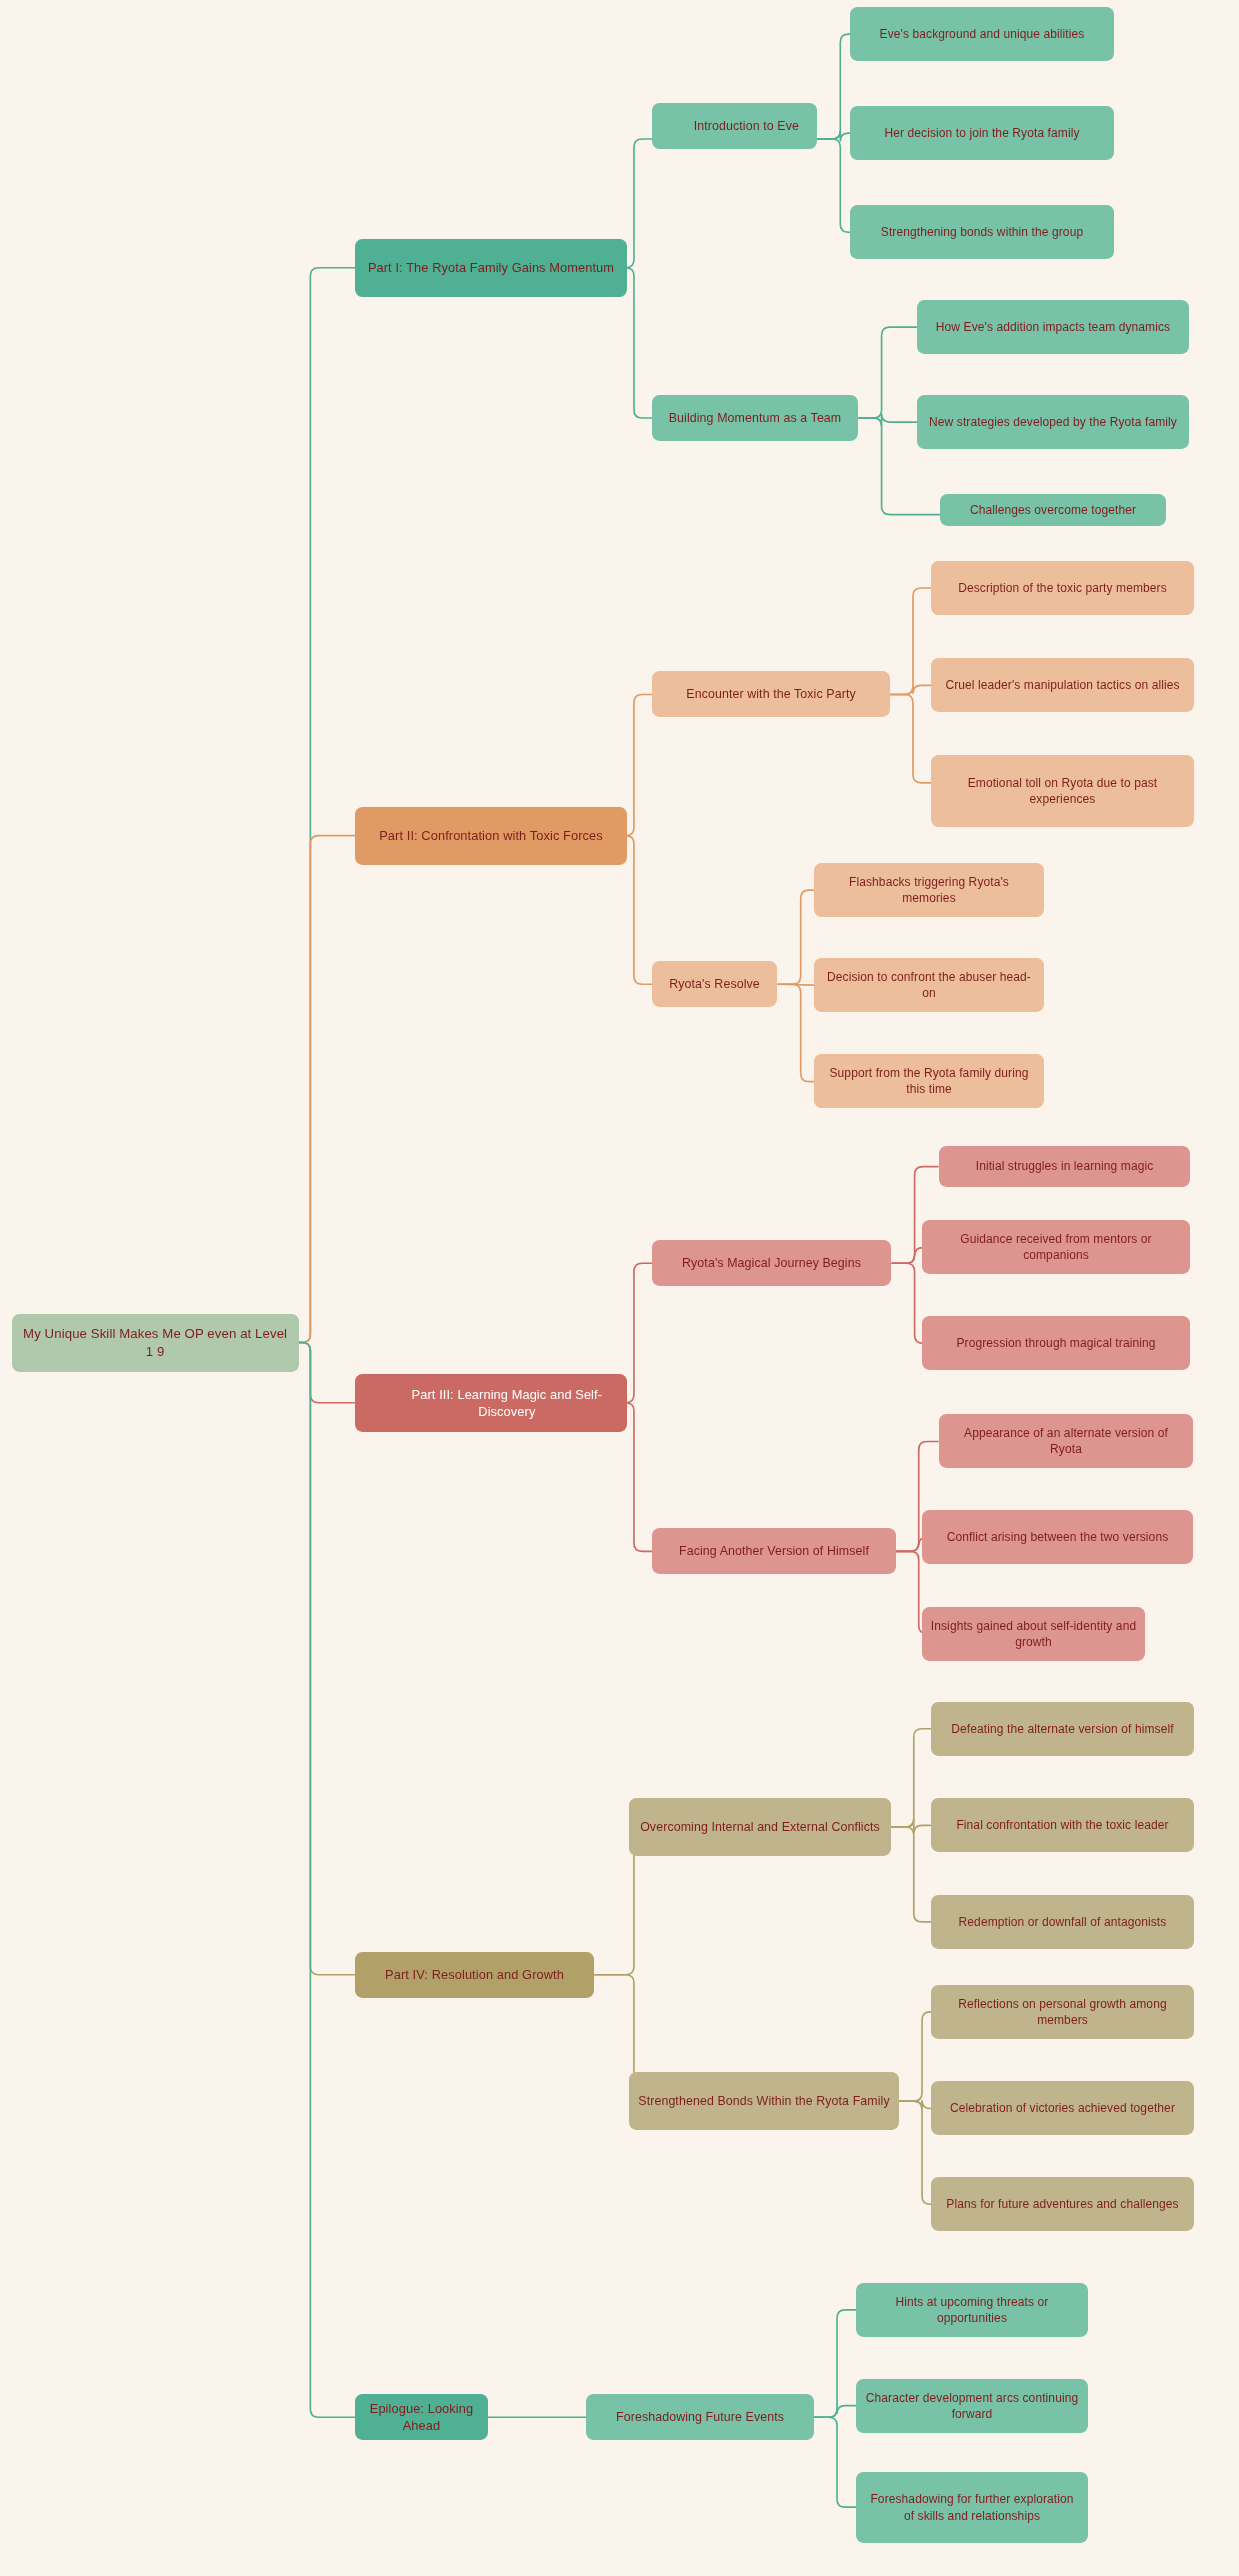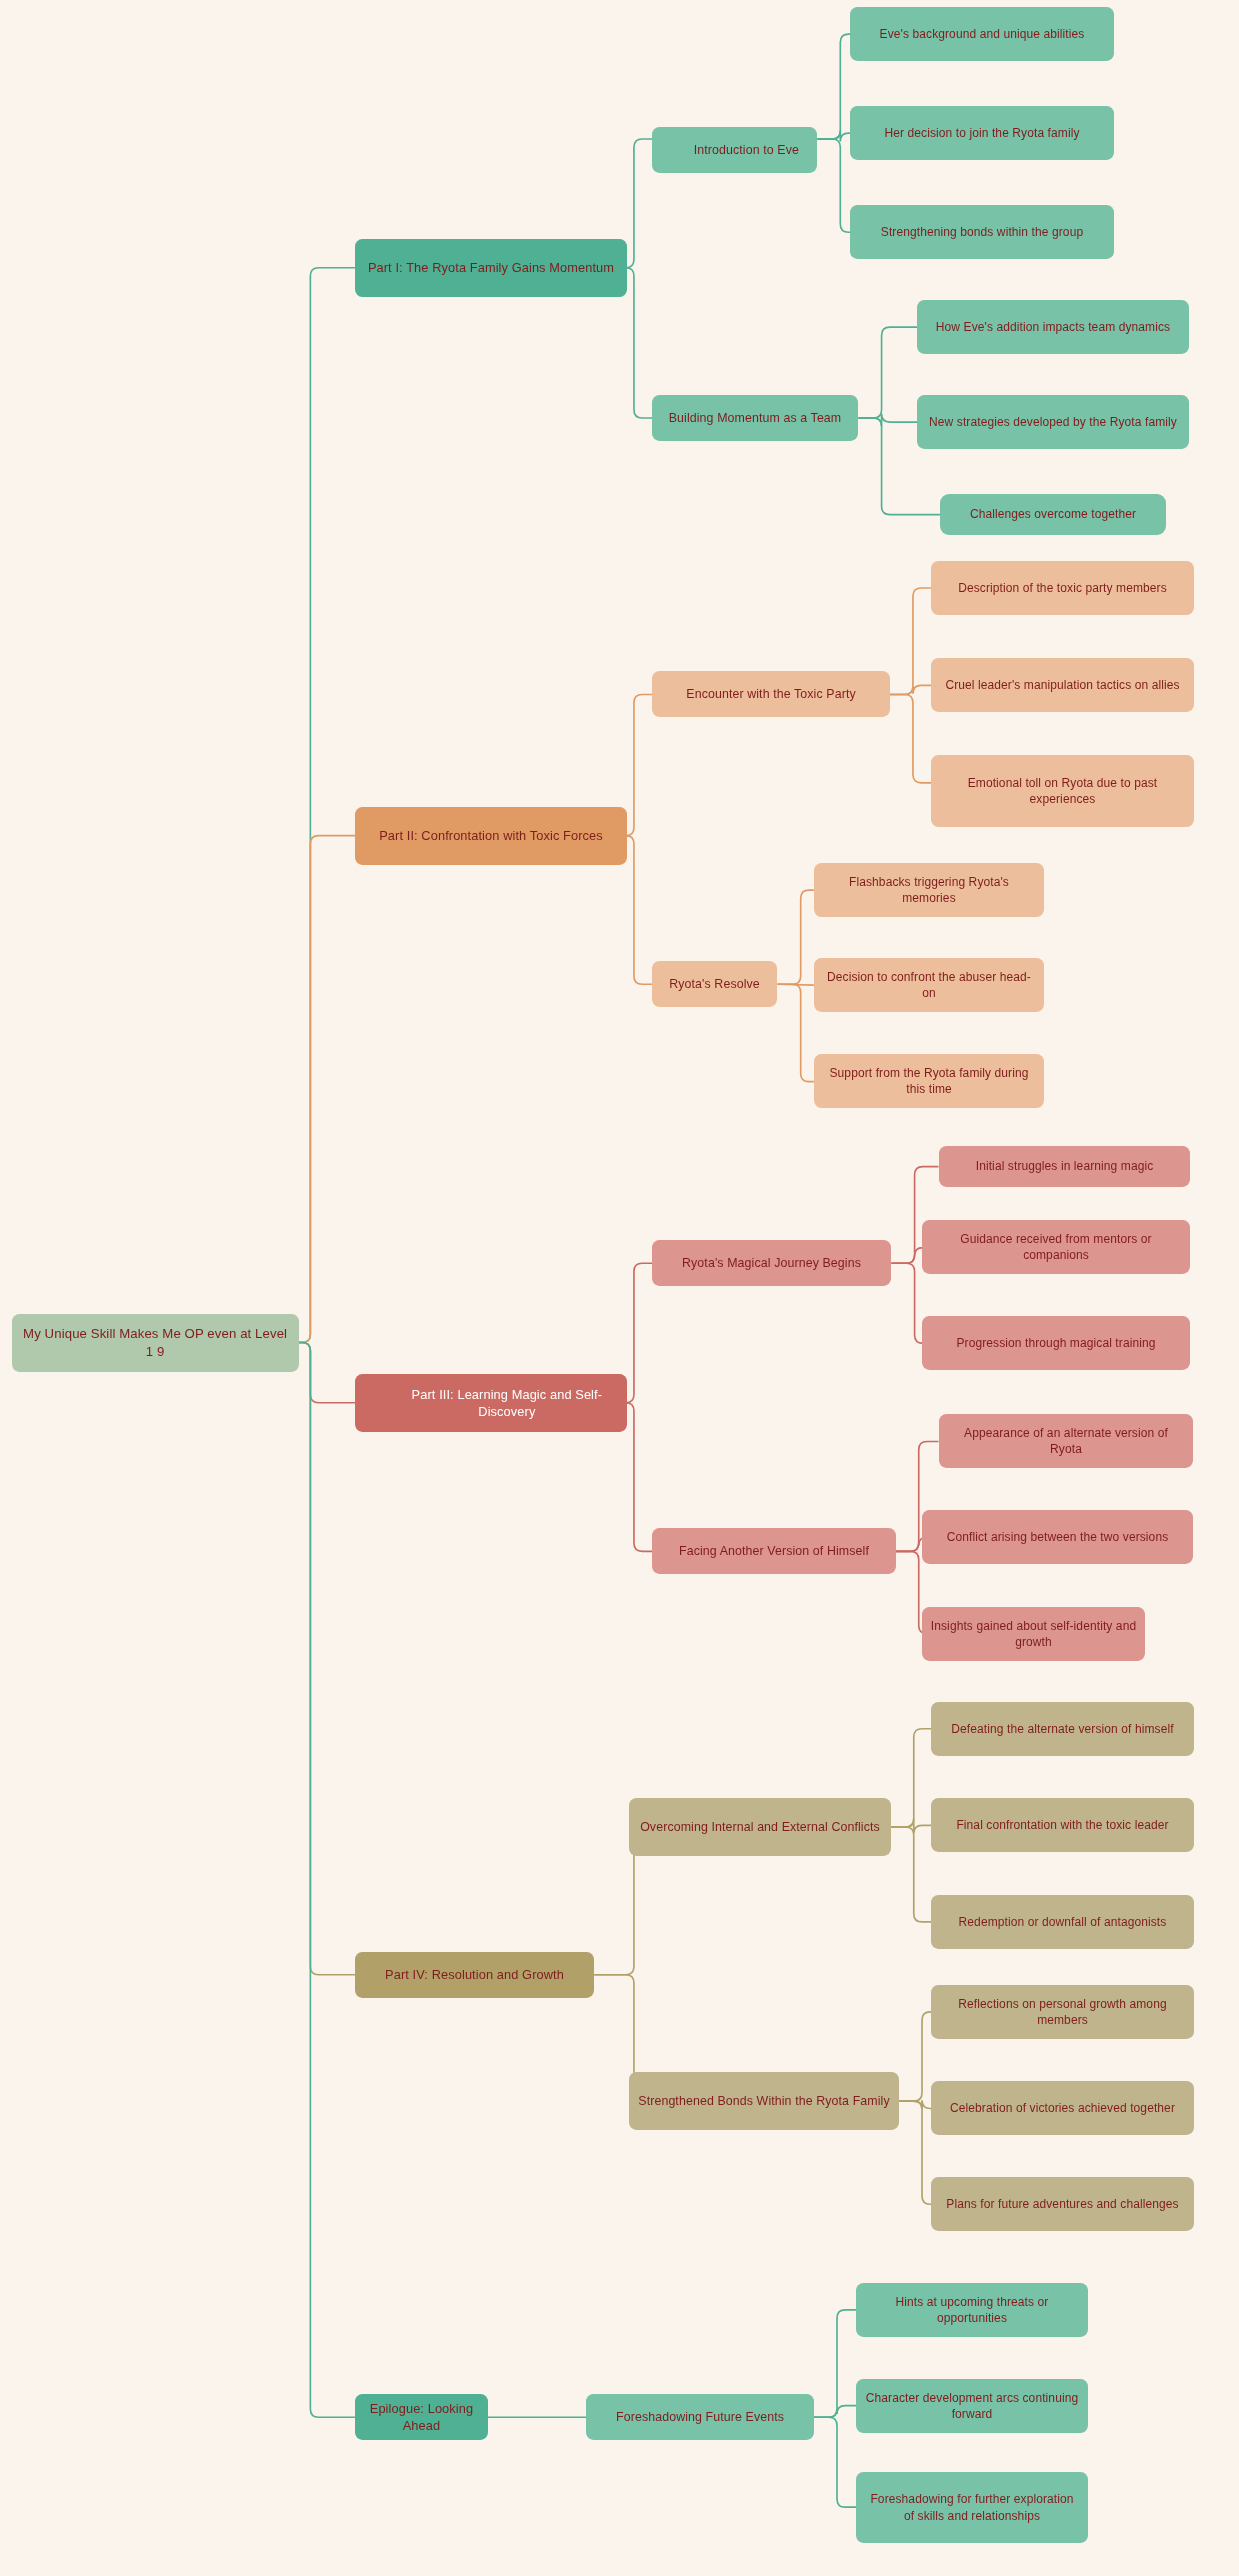--- a/index.html
+++ b/index.html
@@ -79,42 +79,42 @@
       <path d="M 986 2928 L 1004 2928 Q 1014 2928 1014 2918 L 1014 2808 Q 1014 2798 1024 2798 L 1037 2798" fill="none" stroke="#4fb093" stroke-width="2"></path>
       <path d="M 986 2928 L 1004 2928 Q 1014 2928 1014 2918 L 1014 2924 Q 1014 2914 1024 2914 L 1037 2914" fill="none" stroke="#4fb093" stroke-width="2"></path>
       <path d="M 986 2928 L 1004 2928 Q 1014 2928 1014 2938 L 1014 3027 Q 1014 3037 1024 3037 L 1037 3037" fill="none" stroke="#4fb093" stroke-width="2"></path>
     </svg>
 <div class="node root" style="left: 11.6px; top: 1314px; width: 287px; height: 58px; background: rgb(176, 200, 171);">
       <span class="lbl">My Unique Skill Makes Me OP even at Level 1 9</span>
     </div>
     <div class="node lvl1" style="left: 355px; top: 239px; width: 272px; height: 58px; background: rgb(79, 176, 147);">
       <span class="lbl">Part I: The Ryota Family Gains Momentum</span>
     </div>
-    <div class="node lvl2" style="left: 652px; top: 127px; width: 165px; height: 46px; background: rgb(120, 194, 168); padding-left: 32px;">
+    <div class="node lvl2" style="left: 652px; top: 103px; width: 165px; height: 46px; background: rgb(120, 194, 168); padding-left: 32px;">
       <span class="lbl">Introduction to Eve</span>
     </div>
     <div class="node lvl3" style="left: 850px; top: 6.6px; width: 264px; height: 54px; background: rgb(120, 194, 168);">
       <span class="lbl">Eve's background and unique abilities</span>
     </div>
     <div class="node lvl3" style="left: 850px; top: 106px; width: 264px; height: 54px; background: rgb(120, 194, 168);">
       <span class="lbl">Her decision to join the Ryota family</span>
     </div>
     <div class="node lvl3" style="left: 850px; top: 205px; width: 264px; height: 54px; background: rgb(120, 194, 168);">
       <span class="lbl">Strengthening bonds within the group</span>
     </div>
     <div class="node lvl2" style="left: 652px; top: 395px; width: 206px; height: 46px; background: rgb(120, 194, 168);">
       <span class="lbl">Building Momentum as a Team</span>
     </div>
     <div class="node lvl3" style="left: 917px; top: 300px; width: 272px; height: 54px; background: rgb(120, 194, 168);">
       <span class="lbl">How Eve's addition impacts team dynamics</span>
     </div>
     <div class="node lvl3" style="left: 917px; top: 395px; width: 272px; height: 54px; background: rgb(120, 194, 168);">
       <span class="lbl">New strategies developed by the Ryota family</span>
     </div>
-    <div class="node lvl3" style="left: 940px; top: 494px; width: 226px; height: 41px; background: rgb(120, 194, 168); border-radius: 9px;">
+    <div class="node lvl3" style="left: 940px; top: 494px; width: 226px; height: 32px; background: rgb(120, 194, 168);">
       <span class="lbl">Challenges overcome together</span>
     </div>
     <div class="node lvl1" style="left: 355px; top: 807px; width: 272px; height: 58px; background: rgb(224, 154, 99);">
       <span class="lbl">Part II: Confrontation with Toxic Forces</span>
     </div>
     <div class="node lvl2" style="left: 652px; top: 671px; width: 238px; height: 46px; background: rgb(237, 190, 155);">
       <span class="lbl">Encounter with the Toxic Party</span>
     </div>
     <div class="node lvl3" style="left: 931px; top: 561px; width: 263px; height: 54px; background: rgb(237, 190, 155);">
       <span class="lbl">Description of the toxic party members</span>

